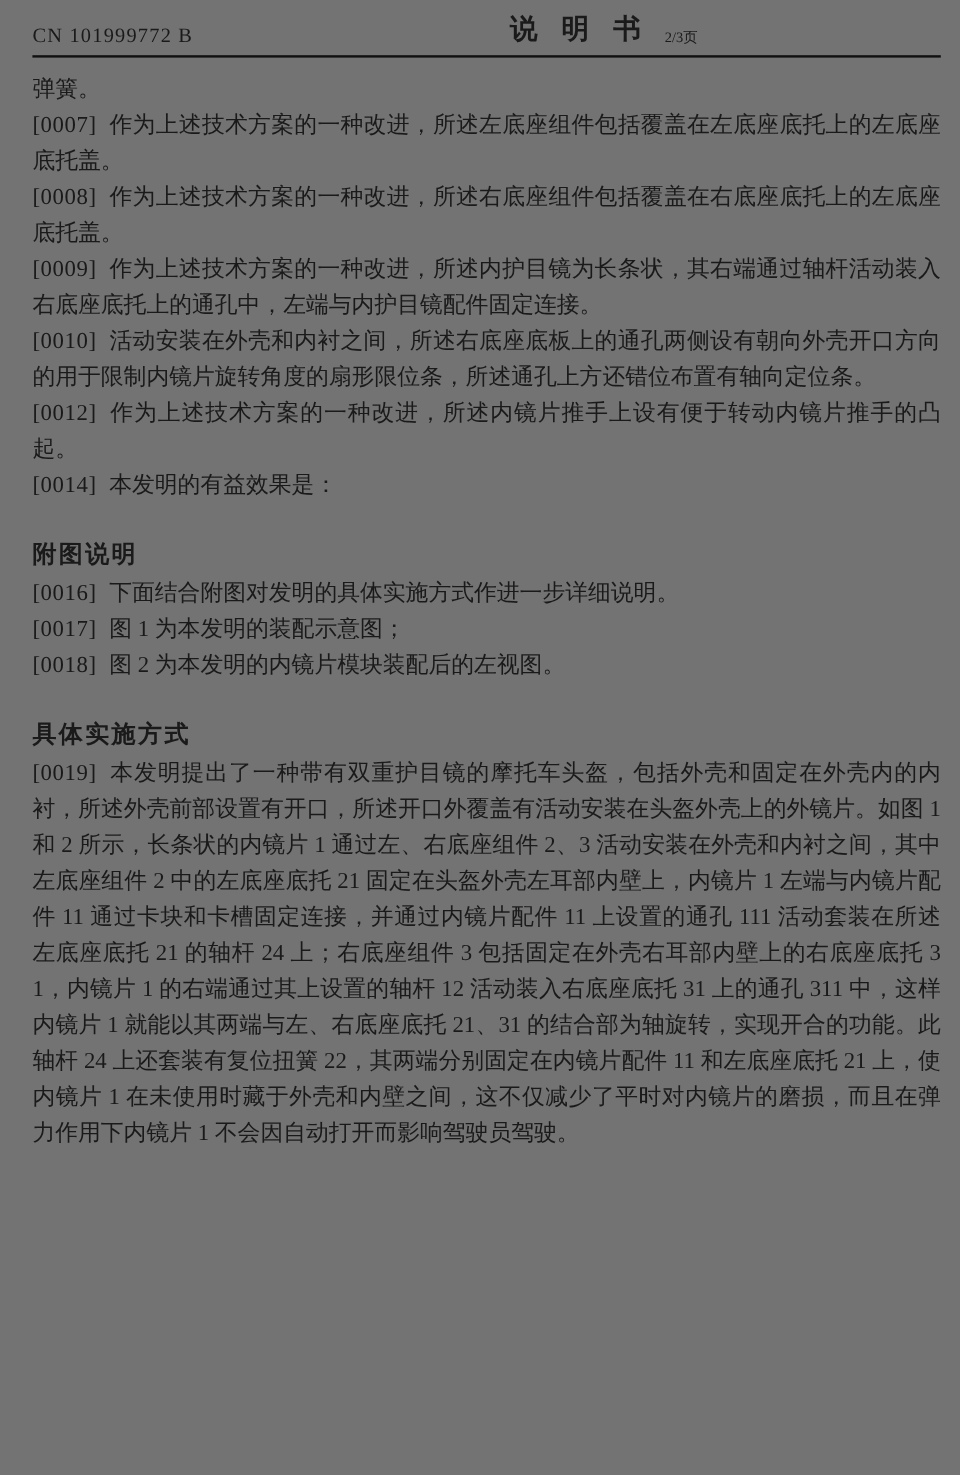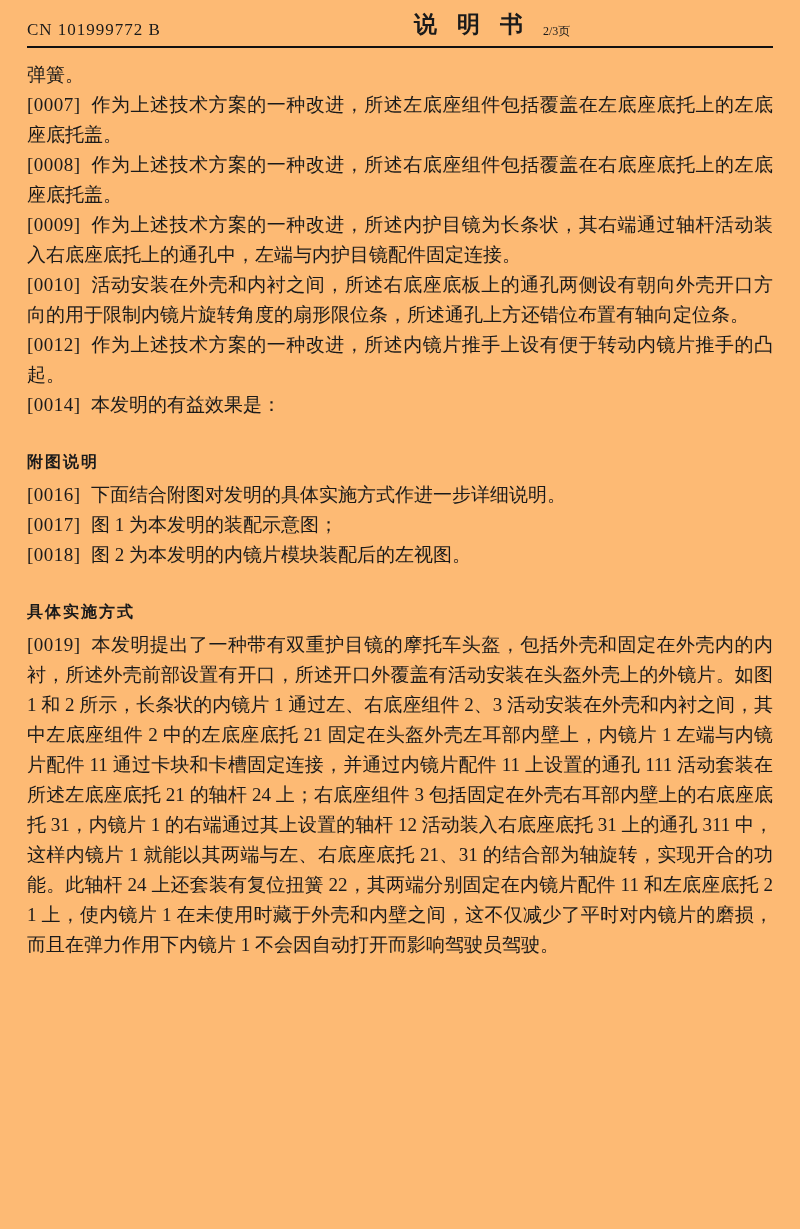--- a/index.html
+++ b/index.html
@@ -7,22 +7,22 @@
   body {
     width: 800px;
     height: 1229px;
     font-family: "Liberation Serif", "DejaVu Serif", serif;
     color: #1a1a1a;
     overflow: hidden;
   }
   .page {
     width: 800px;
     height: 1229px;
-    padding: 14px 27px 0 27px;
-    background: #fdba74;
+    padding: 14px 16px 0 27px;
+    background: #737373;
   }
   
   .header {
     display: flex;
     align-items: flex-end;
     justify-content: space-between;
     height: 26px;
   }
   .doc-number {
     font-size: 17px;
@@ -58,21 +58,21 @@
     text-align-last: left;
     word-break: break-all;
   }
   .pnum {
     display: inline-block;
     width: 64px;
     letter-spacing: 0.5px;
   }
   .sec-heading {
     font-family: "Liberation Sans", "DejaVu Sans", sans-serif;
-    font-size: 16px;
+    font-size: 20px;
     font-weight: bold;
     letter-spacing: 2px;
     margin-top: 27px;
     margin-bottom: 3px;
     line-height: 30px;
   }
 </style>
 </head>
 <body>
 

